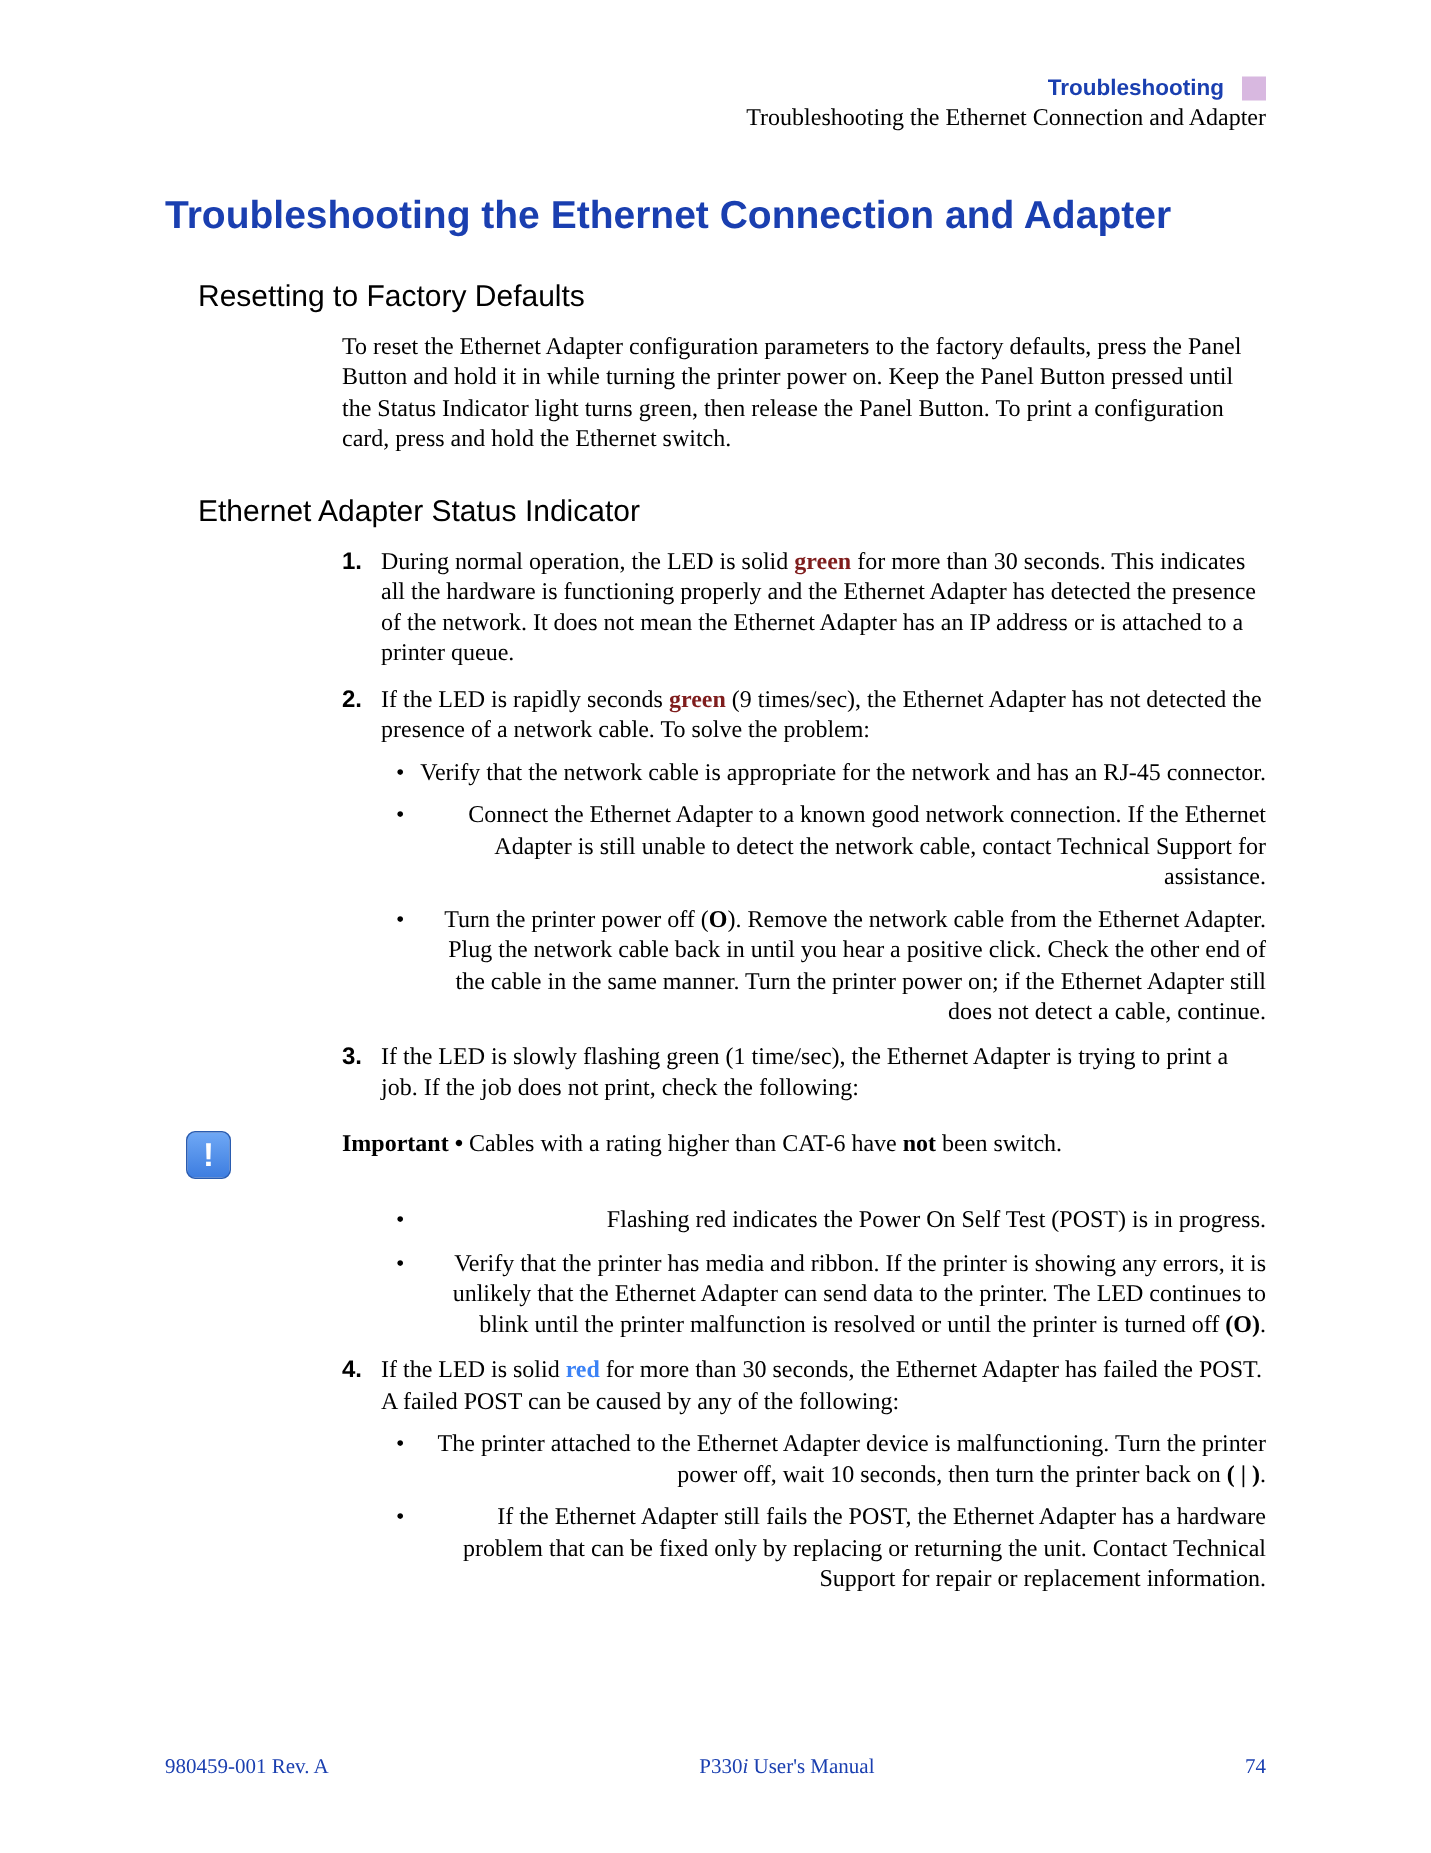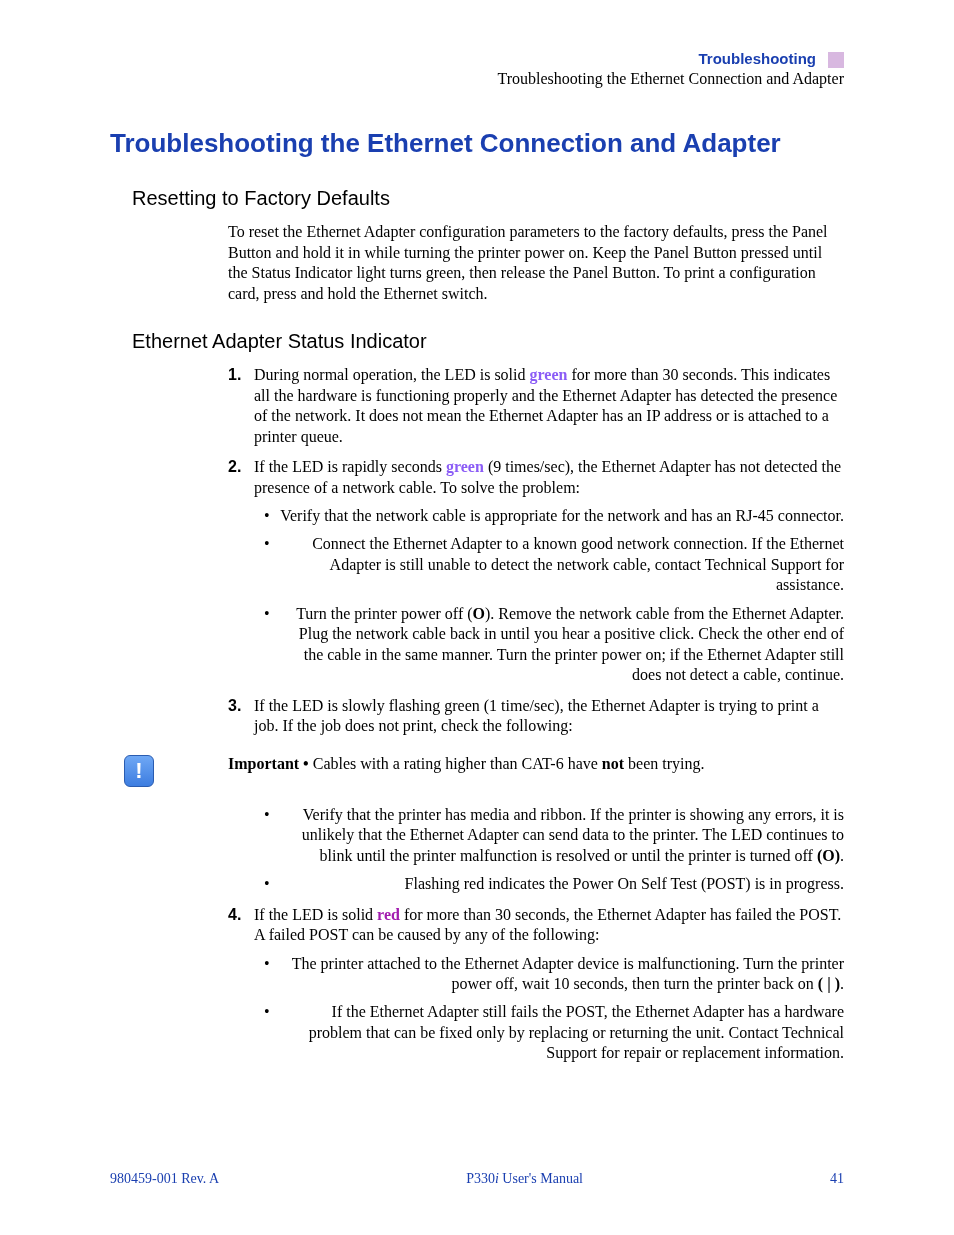--- a/index.html
+++ b/index.html
@@ -11,22 +11,22 @@
   .header-sub { font-size: 16px; margin-top: 2px; }
   h1.main-title { color: #1a3fb0; font-family: Arial, Helvetica, sans-serif; font-weight: bold; font-size: 26px; margin-bottom: 28px; }
   h2.sub-title { font-family: Arial, Helvetica, sans-serif; font-weight: normal; font-size: 20px; margin: 0 0 12px 22px; }
   .body-block { margin-left: 118px; font-size: 16px; line-height: 1.28; margin-bottom: 26px; }
   ol.num { list-style: none; margin-left: 118px; font-size: 16px; line-height: 1.28; }
   ol.num > li { position: relative; padding-left: 26px; margin-bottom: 10px; }
   ol.num > li > .marker { position: absolute; left: 0; top: 0; font-family: Arial, Helvetica, sans-serif; font-weight: bold; }
   ul.bul { list-style: none; margin-top: 8px; }
   ul.bul > li { position: relative; padding-left: 26px; margin-bottom: 8px; text-align: right; }
   ul.bul > li::before { content: "•"; position: absolute; left: 10px; top: 0; }
-  .green { color: #8b5cf6; font-weight: bold; }
-  .red { color: #a21caf; font-weight: bold; }
+  .green { color: #7f1d1d; font-weight: bold; }
+  .red { color: #3b82f6; font-weight: bold; }
   .bold { font-weight: bold; }
   .important-row { display: flex; align-items: flex-start; margin: 18px 0 18px 0; }
   .important-icon { width: 30px; height: 32px; border-radius: 6px; background: linear-gradient(#6fa8f5,#3d7de0); border: 1px solid #2a5cb0; display: flex; align-items: center; justify-content: center; margin-left: 14px; margin-right: 74px; flex: 0 0 30px; }
   .important-icon span { color: #fff; font-family: Arial, Helvetica, sans-serif; font-weight: bold; font-size: 22px; }
   .important-text { font-size: 16px; }
   .footer { position: absolute; bottom: 48px; left: 110px; right: 110px; display: flex; justify-content: space-between; font-size: 14px; color: #1a3fb0; font-family: "Times New Roman", Times, serif; margin-top: 36px; }
   .footer .center { font-style: normal; }
   .footer .center .ital { font-style: italic; }
 </style>
 </head>
@@ -67,40 +67,40 @@
       <span class="marker">3.</span>
       <span>If the LED is slowly flashing green (1 time/sec), the Ethernet Adapter is trying to print a job. If the job does not print, check the following:</span>
     </li>
   </ol>
 
   <div class="important-row">
     <div class="important-icon">
         <span>!</span>
       </div>
     <div class="important-text">
-      <span class="bold">Important •</span><span> Cables with a rating higher than CAT-6 have </span><span class="bold">not</span><span> been trying.</span>
+      <span class="bold">Important •</span><span> Cables with a rating higher than CAT-6 have </span><span class="bold">not</span><span> been switch.</span>
     </div>
   </div>
 
   <ol class="num" style="margin-top:0">
     <li style="list-style:none; padding-left:26px; margin-bottom:10px;">
       <ul class="bul">
+        <li>Flashing red indicates the Power On Self Test (POST) is in progress.</li>
         <li>Verify that the printer has media and ribbon. If the printer is showing any errors, it is unlikely that the Ethernet Adapter can send data to the printer. The LED continues to blink until the printer malfunction is resolved or until the printer is turned off <span class="bold">(O)</span>.</li>
-        <li>Flashing red indicates the Power On Self Test (POST) is in progress.</li>
       </ul>
     </li>
     <li>
       <span class="marker">4.</span>
       <span>If the LED is solid </span><span class="red">red</span><span> for more than 30 seconds, the Ethernet Adapter has failed the POST. A failed POST can be caused by any of the following:</span>
       <ul class="bul">
         <li>The printer attached to the Ethernet Adapter device is malfunctioning. Turn the printer power off, wait 10 seconds, then turn the printer back on <span class="bold">( | )</span>.</li>
         <li>If the Ethernet Adapter still fails the POST, the Ethernet Adapter has a hardware problem that can be fixed only by replacing or returning the unit. Contact Technical Support for repair or replacement information.</li>
       </ul>
     </li>
   </ol>
 
   <div class="footer">
     <span>980459-001 Rev. A</span>
     <span class="center"><span>P330</span><span class="ital">i</span><span> User's Manual</span></span>
-    <span>41</span>
+    <span>74</span>
   </div>
 
 </div>
 
 </body></html>

